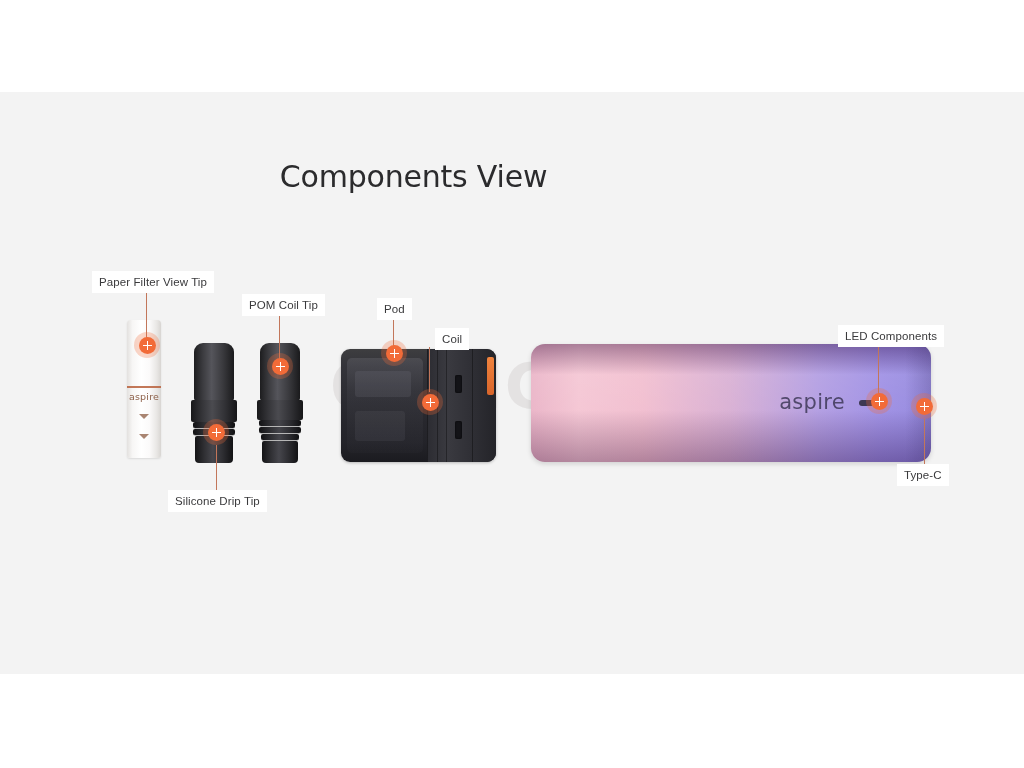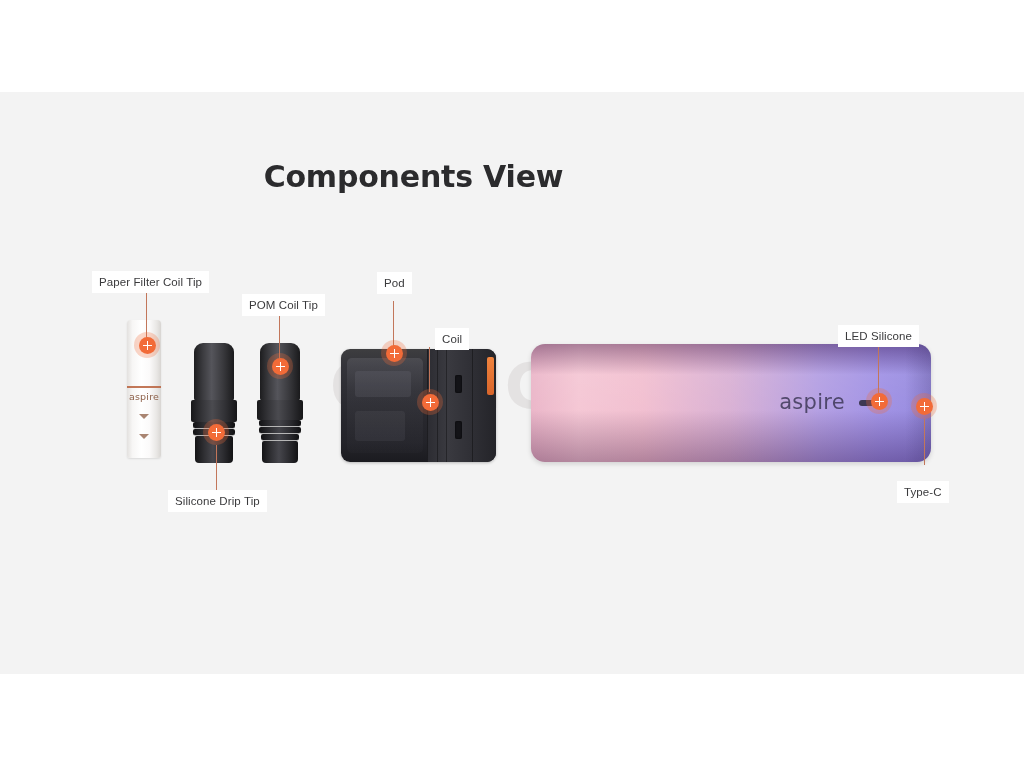--- a/index.html
+++ b/index.html
@@ -52,21 +52,21 @@
 
   
   .title {
     position: absolute;
     left: 0;
     top: 159px;
     width: 827px;
     text-align: center;
     font-family: "DejaVu Sans", sans-serif;
     font-size: 30px;
-    font-weight: 700;
+    font-weight: 400;
     letter-spacing: -0.2px;
     color: #2b2b2d;
   }
 
   
   .callout {
     position: absolute;
     background: #ffffff;
     color: #3a3a3c;
     font-size: 11.5px;
@@ -334,21 +334,21 @@
 
   <div class="title">Components View</div>
 
   <div class="paper-tip">
     <div class="band"></div>
     <div class="brand">aspire</div>
     <div class="chev c1"></div>
     <div class="chev c2"></div>
   </div>
   <div class="leader" style="left:146px; top:289px; height:55px;"></div>
-  <div class="callout" style="left:92px; top:271px;">Paper Filter Coil Tip</div>
+  <div class="callout" style="left:92px; top:271px;">Paper Filter View Tip</div>
   <div class="hotspot" style="left:134px; top:332px;">
     <div class="core"></div>
   </div>
 
   <div class="tip" style="left:191px; top:343px; width:46px; height:120px;">
     <div class="mouth" style="margin-left:-20px; top:0; width:40px; height:58px;"></div>
     <div class="body" style="margin-left:-23px; top:57px; width:46px; height:22px;"></div>
     <div class="rib" style="margin-left:-21px; top:79px; width:42px; height:6px;"></div>
     <div class="rib" style="margin-left:-21px; top:86px; width:42px; height:6px;"></div>
     <div class="base" style="margin-left:-19px; top:93px; width:38px; height:27px;"></div>
@@ -382,41 +382,41 @@
       <div class="vline" style="left:86px;"></div>
       <div class="vline" style="left:96px;"></div>
       <div class="vline" style="left:105px;"></div>
       <div class="vline" style="left:131px;"></div>
       <div class="slot s1"></div>
       <div class="slot s2"></div>
       <div class="orange-tab"></div>
     </div>
   </div>
   <div class="leader" style="left:393px; top:301px; height:48px;"></div>
-  <div class="callout" style="left:377px; top:272px;">Pod</div>
+  <div class="callout" style="left:377px; top:298px;">Pod</div>
   <div class="hotspot" style="left:381px; top:340px;">
     <div class="core"></div>
   </div>
 
   <div class="leader" style="left:429px; top:347px; height:45px;"></div>
   <div class="callout" style="left:415px; top:328px;margin-left:20px;">Coil</div>
   <div class="hotspot" style="left:417px; top:389px;">
     <div class="core"></div>
   </div>
 
   <div class="device">
     <div class="brand">aspire</div>
     <div class="led"></div>
     <div class="cap-shade"></div>
   </div>
   <div class="leader" style="left:878px; top:344px; height:50px;"></div>
-  <div class="callout" style="left:838px; top:325px;">LED Silicone</div>
+  <div class="callout" style="left:838px; top:325px;">LED Components</div>
   <div class="hotspot" style="left:866px; top:388px;">
     <div class="core"></div>
   </div>
 
   <div class="hotspot" style="left:911px; top:393px;">
     <div class="core"></div>
   </div>
   <div class="leader" style="left:924px; top:419px; height:46px;"></div>
-  <div class="callout" style="left:897px; top:481px;">Type-C</div>
+  <div class="callout" style="left:897px; top:464px;">Type-C</div>
 
 </div>
 
 </body></html>

